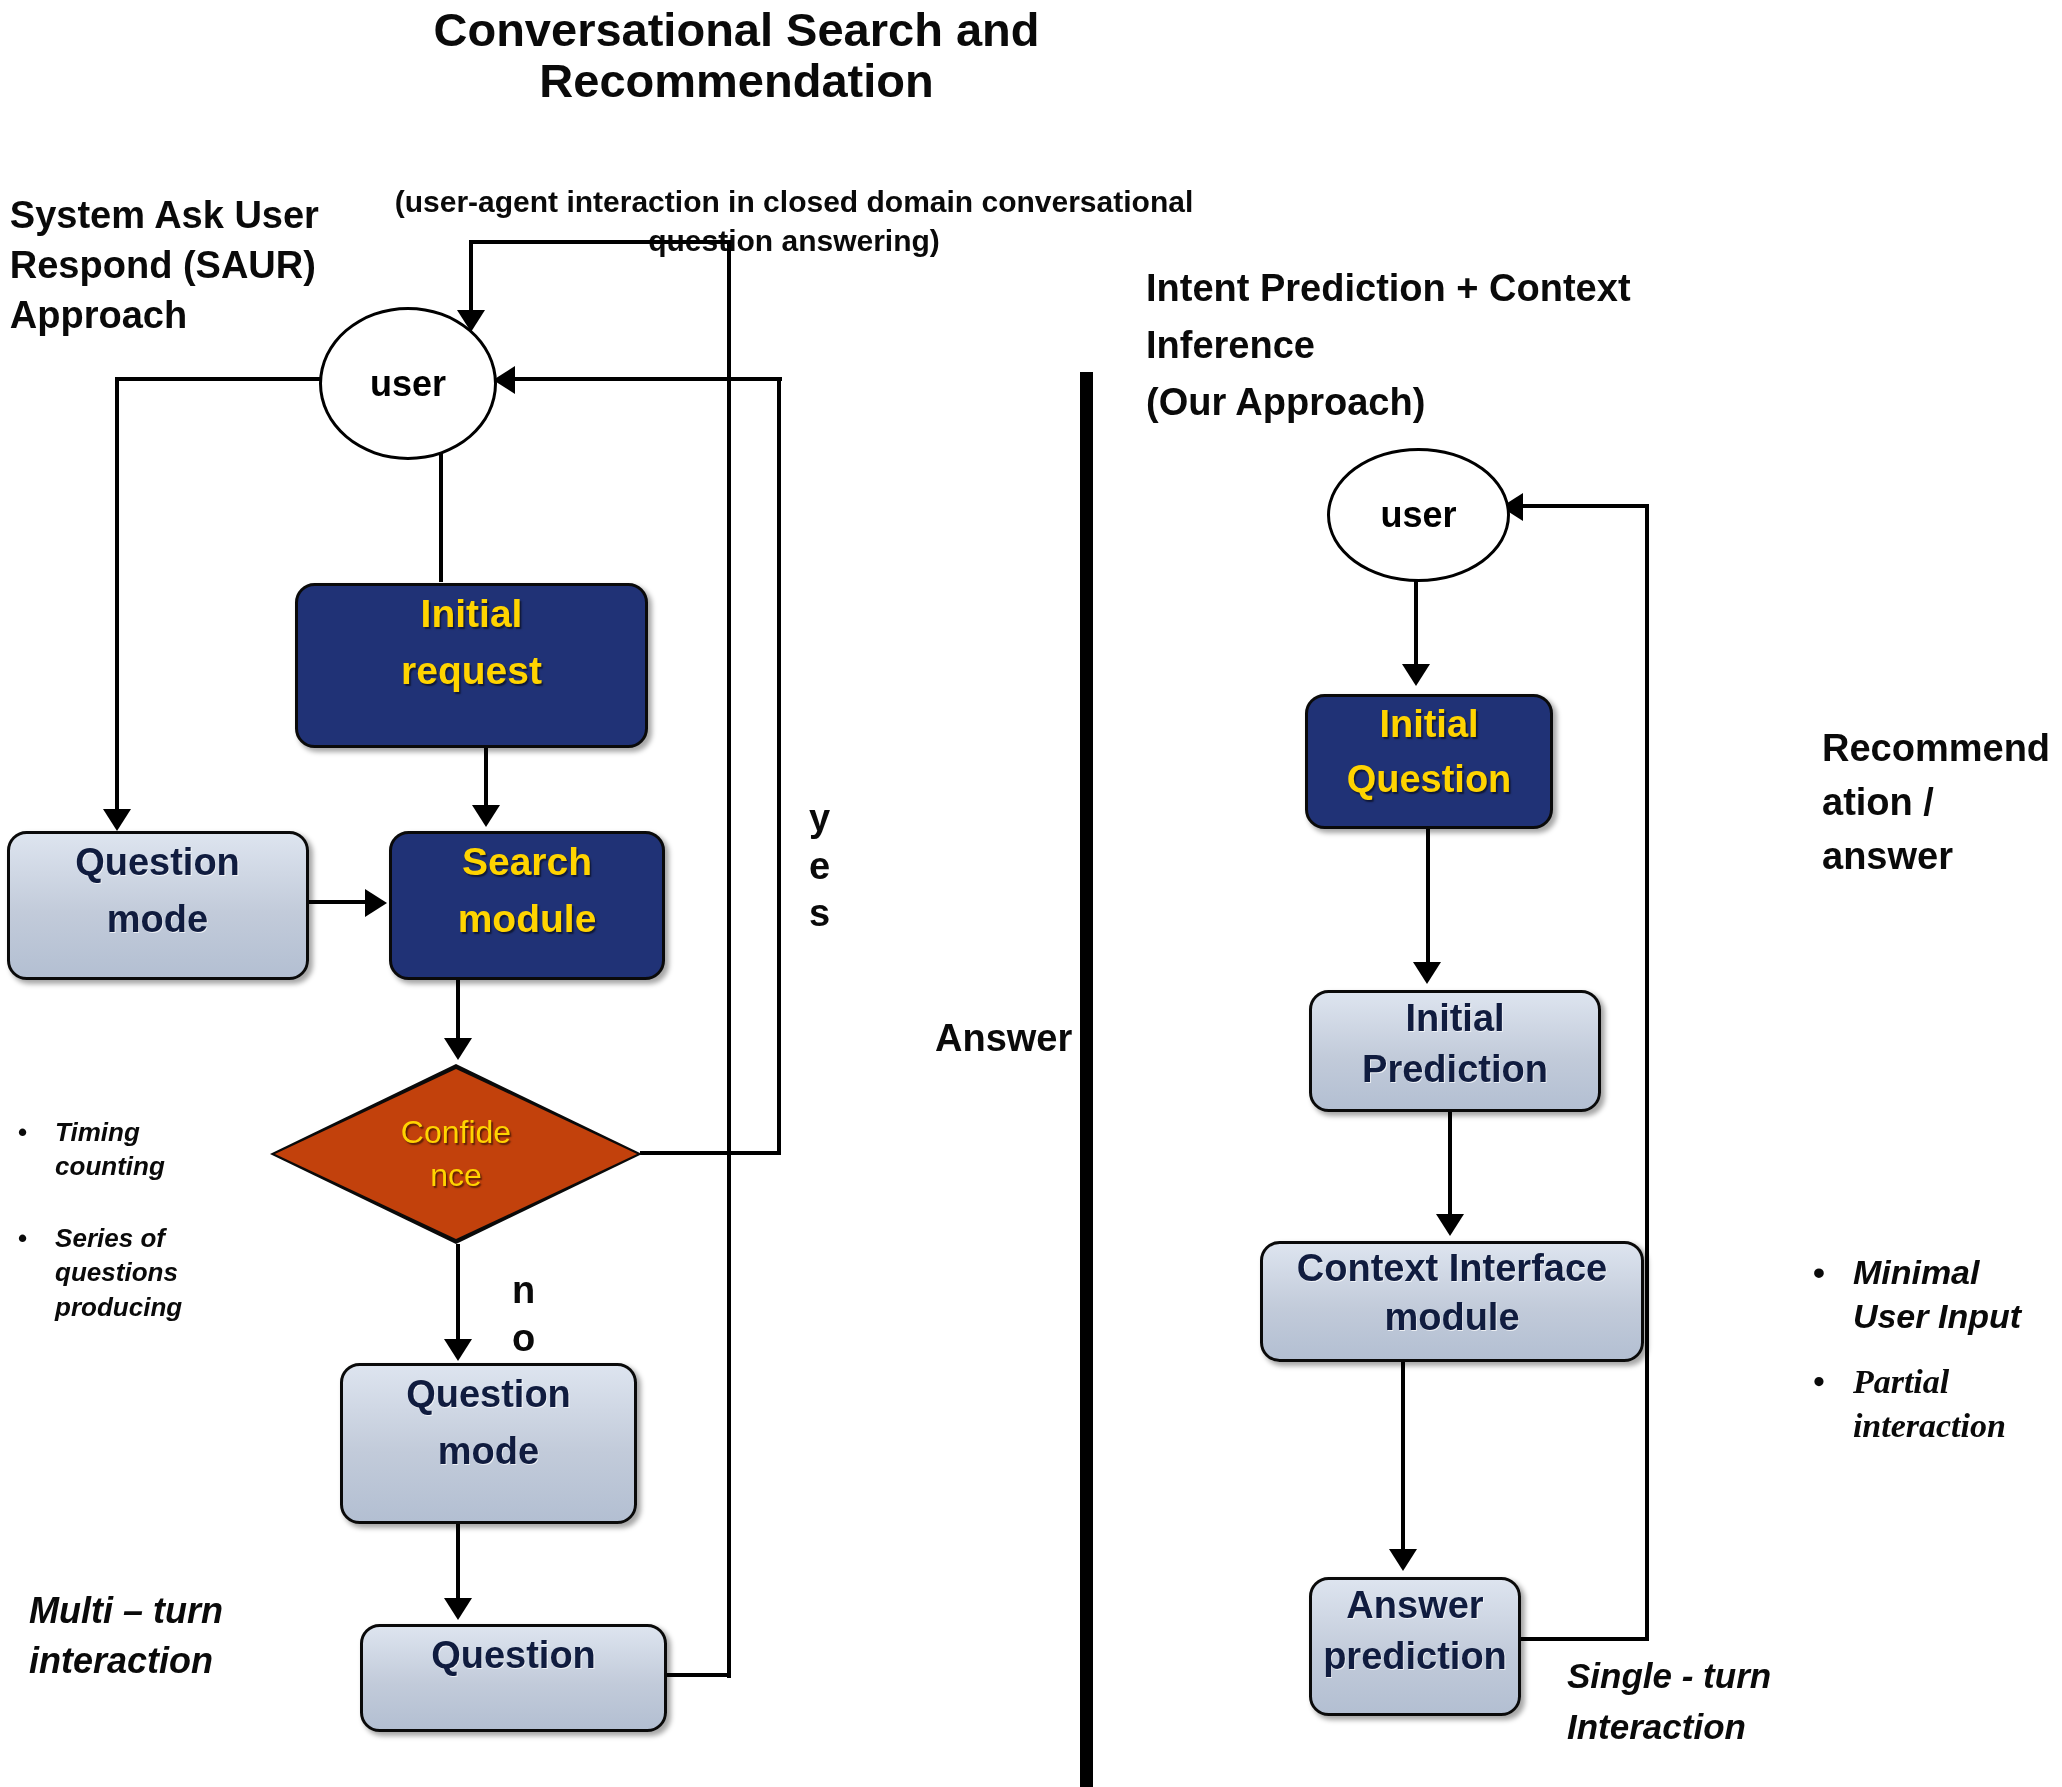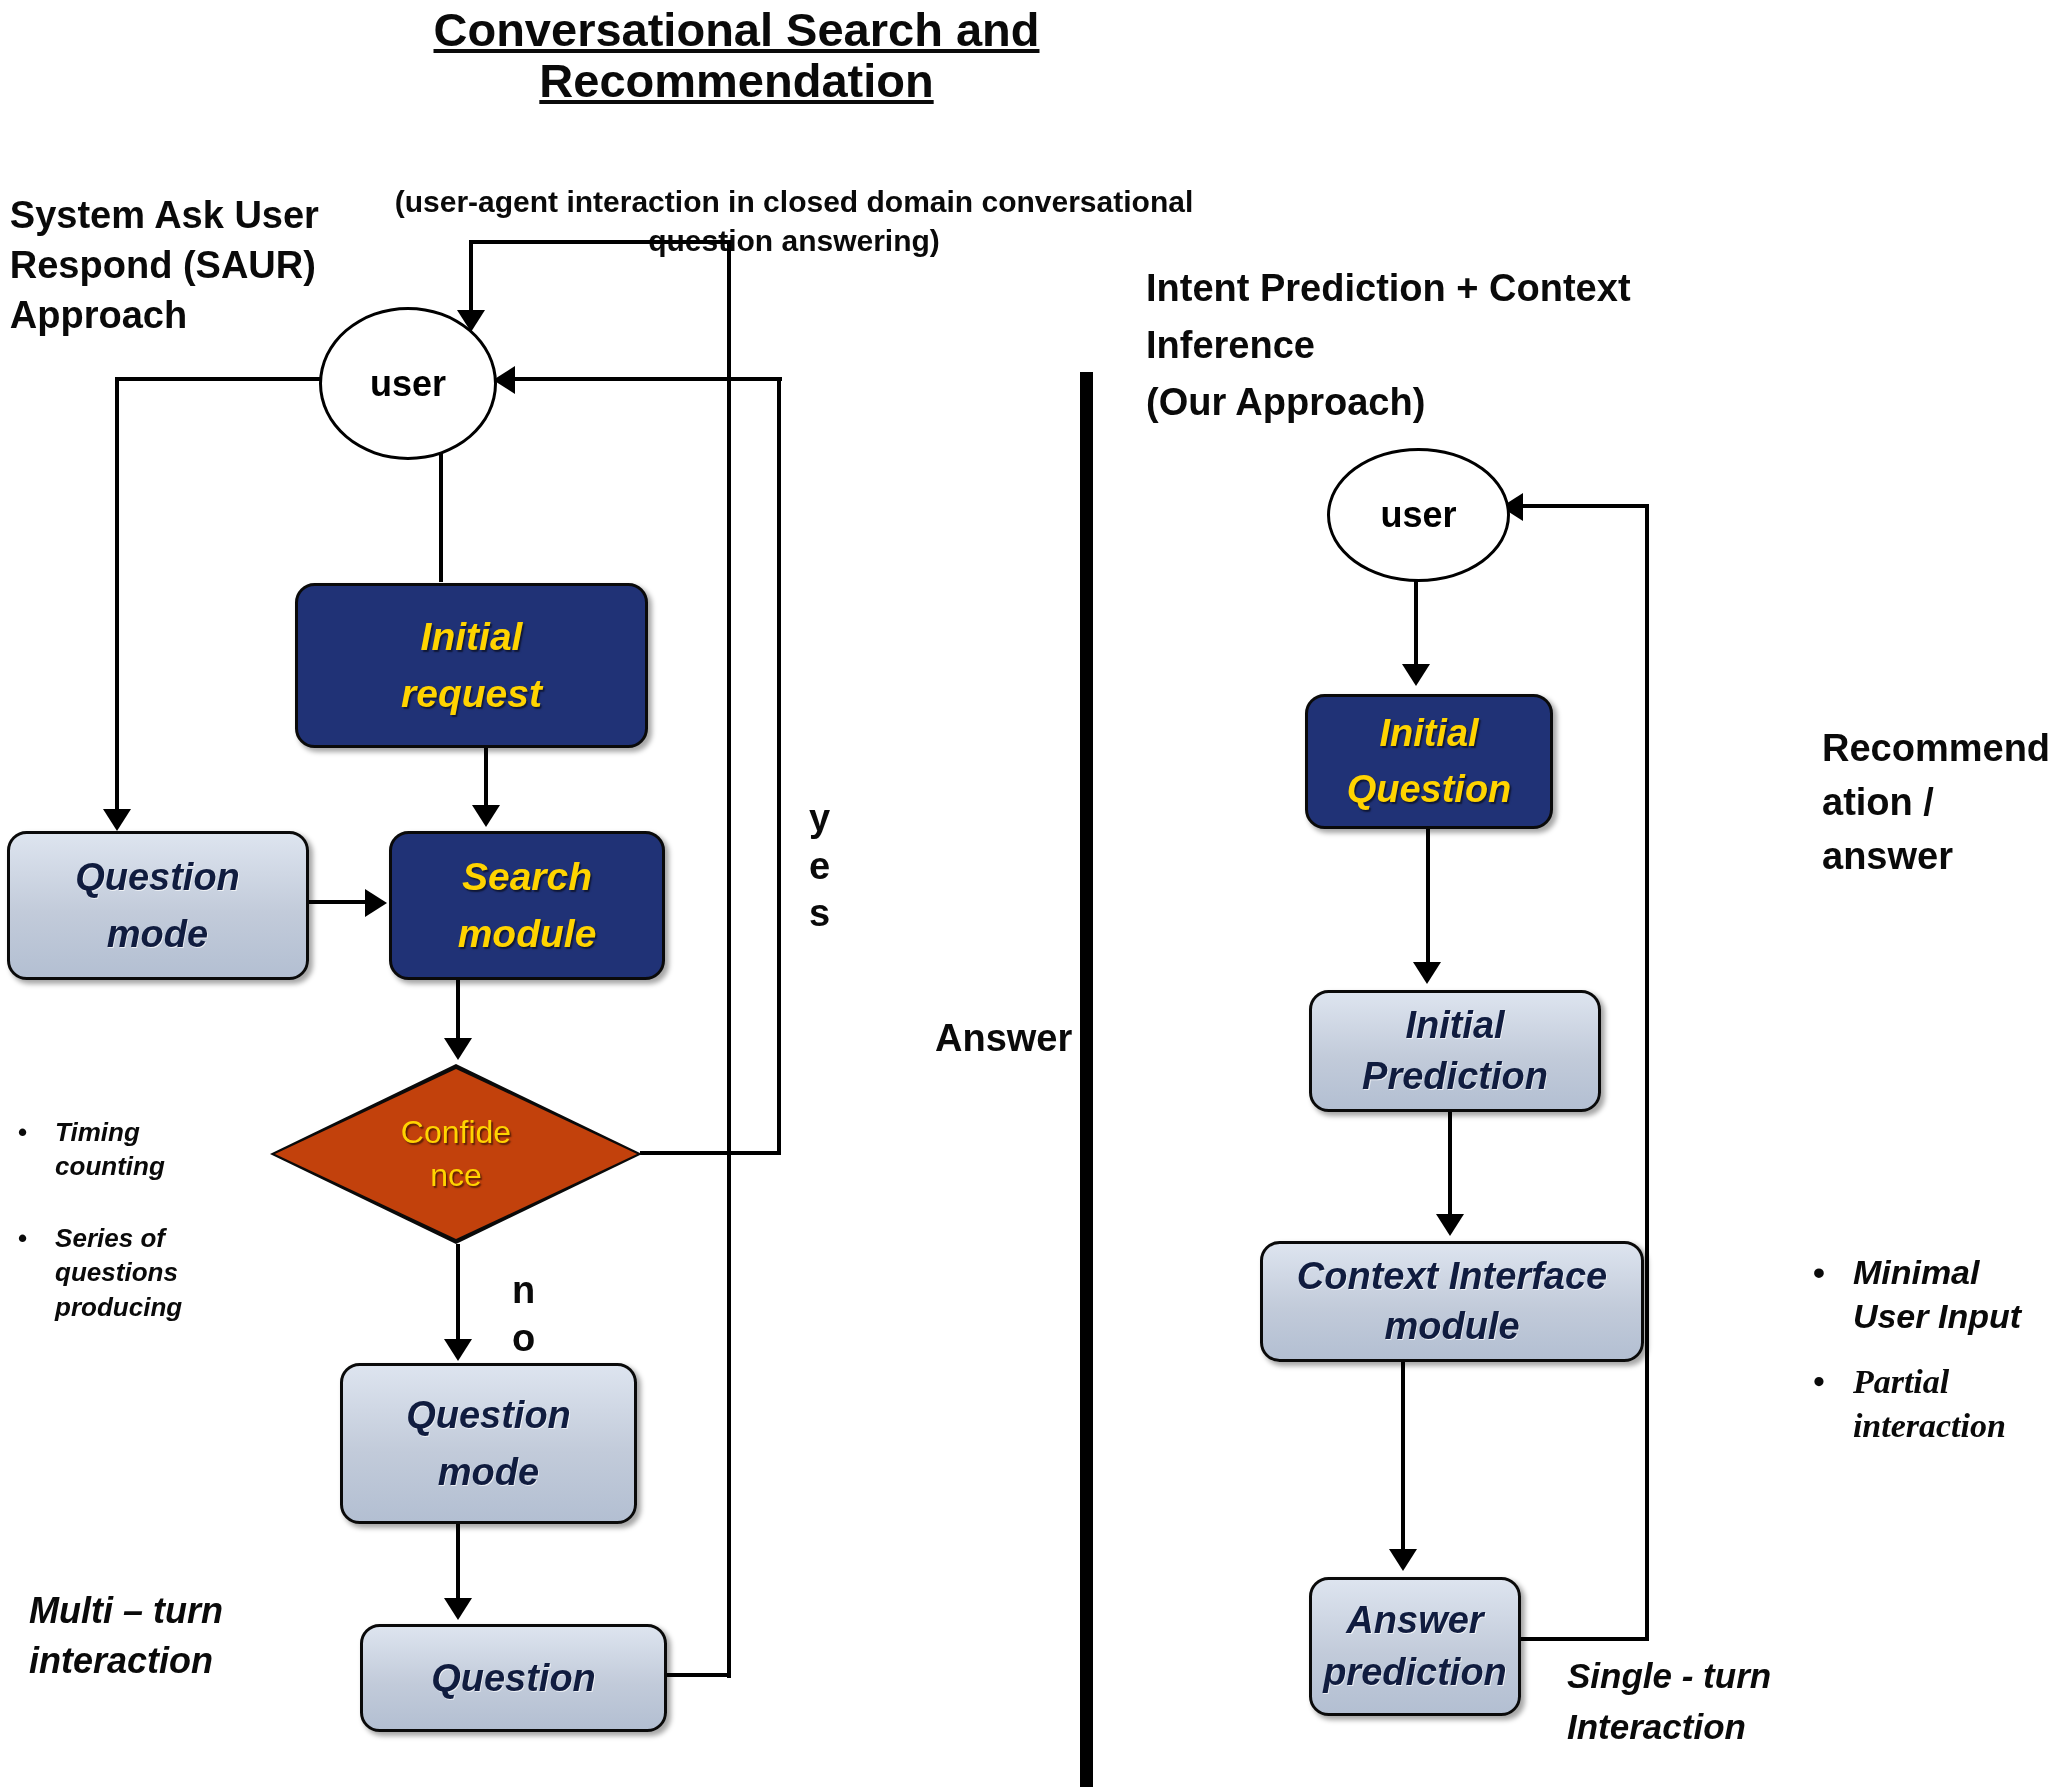--- a/index.html
+++ b/index.html
@@ -1,27 +1,27 @@
 <!DOCTYPE html>
 <html style="font-size:13px"><head>
 <meta charset="utf-8">
 <style>
   html,body{margin:0;padding:0;background:#ffffff;}
   #canvas{position:relative;width:2062px;height:1787px;background:#ffffff;overflow:hidden;
           font-family:"Liberation Sans", sans-serif;color:#000;}
   .pre{white-space:pre-line;}
   .abs{position:absolute;}
-  .title{font-size:47px;font-weight:bold;text-align:center;line-height:1.08;color:#0a0a0a;text-decoration:underline;}
+  .title{font-size:47px;font-weight:bold;text-align:center;line-height:1.08;color:#0a0a0a;}
   .subtitle{font-size:30px;font-weight:bold;text-align:center;line-height:1.3;color:#0a0a0a;}
   .heading{font-size:38px;font-weight:bold;line-height:1.32;color:#0a0a0a;}
   .ellipse{border:3.3px solid #000;border-radius:50%;background:#fff;display:flex;
            align-items:center;justify-content:center;font-size:36px;font-weight:bold;}
-  .node{border:3.3px solid #0a0a0a;border-radius:19.6px;display:flex;align-items:center;
+  .node{border:3.3px solid #0a0a0a;border-radius:19.6px;display:flex;
         justify-content:center;text-align:center;font-weight:bold;
-        box-shadow:3.3px 3.3px 4.9px rgba(0,0,0,0.35);font-style:italic;}
+        box-shadow:3.3px 3.3px 4.9px rgba(0,0,0,0.35);}
   .navy{background:#203276;color:#ffd400;font-size:39px;line-height:1.45;
         text-shadow:1.6px 1.6px 1.6px rgba(0,0,0,0.55);}
   .gray{background:linear-gradient(180deg,#dde4ef 0%,#c2cbda 55%,#b3bfd2 100%);
         color:#101c3f;font-size:38px;line-height:1.5;
         text-shadow:0.8px 0.8px 0 rgba(255,255,255,0.7);}
   .diamond-outer{background:#0a0a0a;clip-path:polygon(50% 0,100% 50%,50% 100%,0 50%);}
   .diamond-inner{position:absolute;left:4.9px;top:4.9px;right:4.9px;bottom:4.9px;background:#c2410c;
         clip-path:polygon(50% 0,100% 50%,50% 100%,0 50%);display:flex;align-items:center;
         justify-content:center;text-align:center;color:#ffd400;font-weight:normal;
         font-size:32px;line-height:1.35;text-shadow:1.6px 1.6px 1.6px rgba(0,0,0,0.55);}

